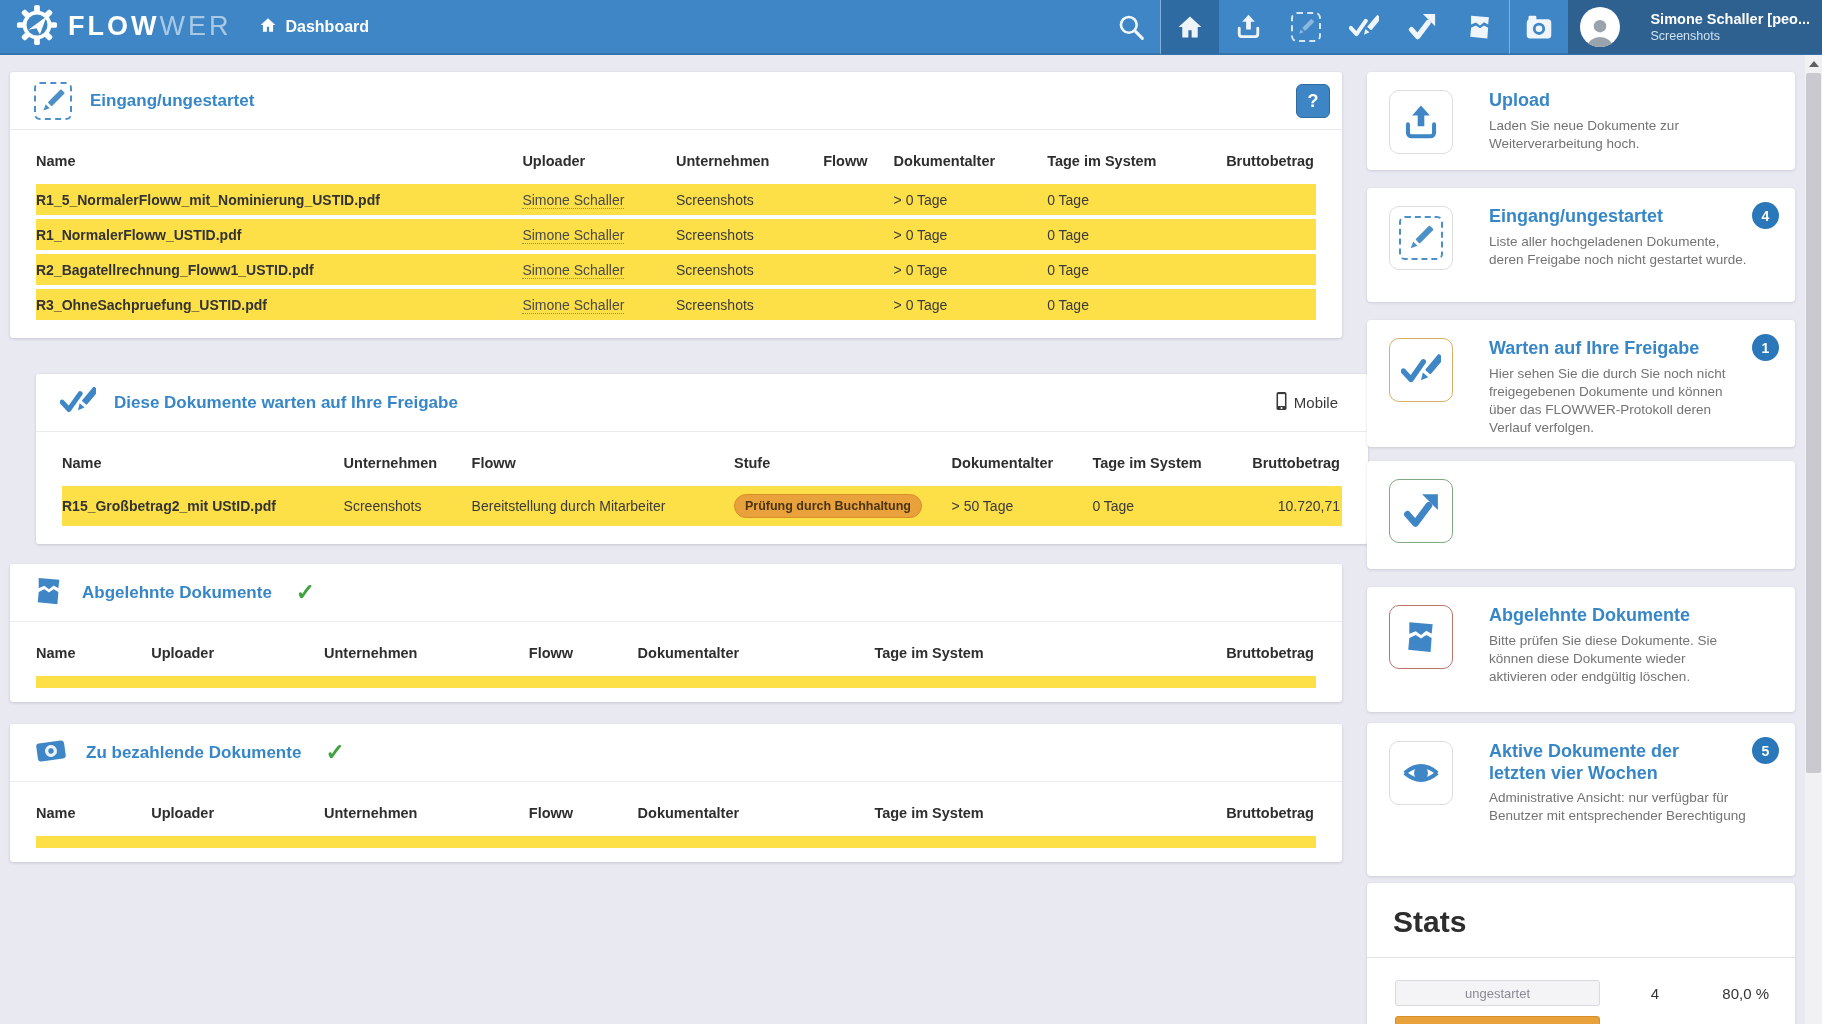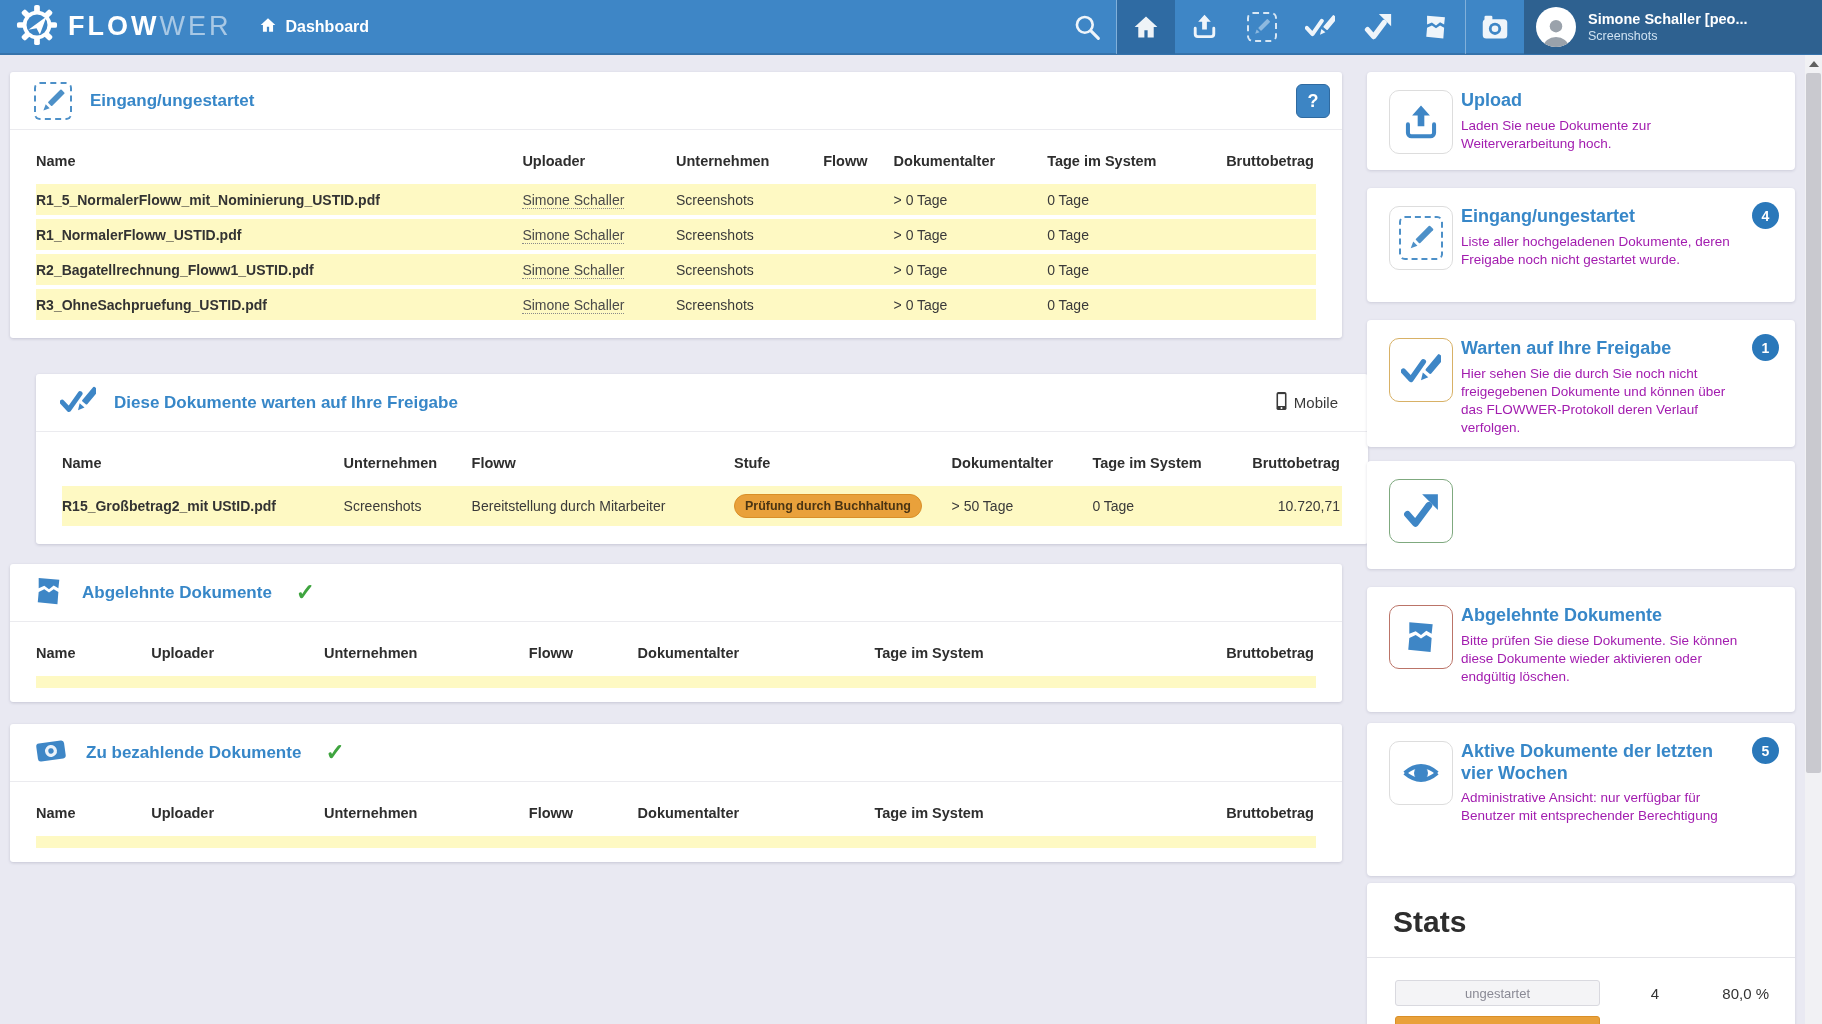--- a/index.html
+++ b/index.html
@@ -12,65 +12,65 @@
   .brand { display:flex; align-items:center; gap:10px; padding-left:16px; cursor:pointer;}
   .brand-text { font-size:27px; letter-spacing:3px; color:#fff; font-weight:bold; }
   .brand-text .light { font-weight:normal; color:rgba(255,255,255,.55); }
   .nav-dash { display:flex; align-items:center; gap:8px; margin-left:28px; color:#fff; font-weight:bold; font-size:16px; cursor:pointer;}
   .nav-right { margin-left:auto; display:flex; align-items:stretch; height:55px; }
   .nav-ico { width:58px; display:flex; align-items:center; justify-content:center; cursor:pointer; }
   .nav-ico svg { opacity:.92; }
   .nav-ico.dim svg { opacity:.55; }
   .nav-ico.active { background:#2f6ba3; }
   .nav-sep { width:1px; background:rgba(255,255,255,.35); margin:0; }
-  .userbox { width:298px; background:#2e6190; display:flex; align-items:center; gap:12px; padding:6px 12px; cursor:pointer;}
+  .userbox { width:254px; background:#2e6190; display:flex; align-items:center; gap:12px; padding:6px 12px; cursor:pointer;justify-content:space-between;}
   .avatar { width:40px; height:40px; background:#fff; border-radius:50%; display:flex; align-items:flex-end; justify-content:center; overflow:hidden; flex:none;}
   .user-name { color:#fff; font-weight:bold; font-size:14.5px; white-space:nowrap; overflow:hidden; }
   .user-co { color:#cfe2f2; font-size:12.5px; margin-top:2px;}
 
   
   .panel { position:absolute; left:10px; width:1332px; background:#fff; border-radius:3px;
     box-shadow:0 1px 3px rgba(40,40,80,.18); }
   .panel-head { height:58px; display:flex; align-items:center; gap:18px; padding:0 24px;
     border-bottom:1px solid #ebebef; position:relative; }
   .panel-title { color:#3787c8; font-weight:bold; font-size:17px; }
   .good-check { color:#3fa43f; font-size:23px; font-weight:bold; margin-left:6px; }
   .help-btn { position:absolute; right:12px; top:12px; width:34px; height:34px; background:#3d85c4;
     border:1px solid #2f6aa0; border-radius:6px; color:#fff; font-weight:bold; font-size:18px;
     display:flex; align-items:center; justify-content:center; cursor:pointer; }
   .mobile-link { position:absolute; right:30px; display:flex; align-items:center; gap:6px;
     color:#3a3a3a; font-size:15px; cursor:pointer; }
   .panel-body { padding:4px 26px 16px 26px; }
   .trow { display:flex; align-items:center; }
   .thead { padding:14px 0 10px 0; }
   .thead .cell { font-weight:bold; color:#2e2e2e; font-size:14.5px; }
-  .drow { background:#fef9c3; margin-bottom:4px; min-height:31px; cursor:pointer;}
+  .drow { background:#fde047; margin-bottom:4px; min-height:31px; cursor:pointer;}
   .drow.empty { min-height:12px; }
   .cell { padding:5px 6px 5px 0; font-size:14px; color:#3a3a3a; white-space:nowrap; overflow:hidden; }
   .cell.name { font-weight:bold; color:#333; }
   .cell.right { text-align:right; padding-right:2px; }
   .ulink { border-bottom:1px dotted #8a8a8a; color:#4a4a4a; cursor:pointer; }
   
   .t1 .c1{width:38%}.t1 .c2{width:12%}.t1 .c3{width:11.5%}.t1 .c4{width:5.5%}.t1 .c5{width:12%}.t1 .c6{width:12.5%}.t1 .c7{width:8.5%}
   .t2 .c1{width:22%}.t2 .c2{width:10%}.t2 .c3{width:20.5%}.t2 .c4{width:17%}.t2 .c5{width:11%}.t2 .c6{width:11%}.t2 .c7{width:8.5%}
   .t3 .c1{width:9%}.t3 .c2{width:13.5%}.t3 .c3{width:16%}.t3 .c4{width:8.5%}.t3 .c5{width:18.5%}.t3 .c6{width:19%}.t3 .c7{width:15.5%}
   .stufe-badge { display:inline-block; background:#e9a13b; border:1px solid #d98f28; border-radius:12px;
     color:#4a3413; font-weight:bold; font-size:12.5px; padding:4px 10px; }
 
   
   .card { position:absolute; left:1367px; width:428px; background:#fff; border-radius:4px;
     box-shadow:0 1px 3px rgba(40,40,80,.15); padding:18px 18px 14px 22px; cursor:pointer; }
-  .card-inner { display:flex; gap:8px; }
+  .card-inner { display:flex; gap:36px; }
   .icon-box { width:64px; height:64px; border:1px solid #ddd; border-radius:10px; flex:none;
     display:flex; align-items:center; justify-content:center; background:#fff; }
   .icon-box.warn { border-color:#d8b166; }
   .icon-box.ok { border-color:#7fa97f; }
   .icon-box.bad { border-color:#bb7468; }
   .card-title { color:#3787c8; font-weight:bold; font-size:18px; margin-bottom:5px; line-height:1.2; }
-  .card-desc { color:#a21caf; font-size:13.5px; line-height:1.35; padding-right:30px;}
+  .card-desc { color:#737373; font-size:13.5px; line-height:1.35; padding-right:30px;}
   .badge { position:absolute; top:14px; right:16px; width:27px; height:27px; border-radius:50%;
     background:#2a78ba; color:#fff; font-weight:bold; font-size:14px; display:flex; align-items:center; justify-content:center; }
   .dashed-box { width:44px; height:44px; border:2px dashed #4d90c8; border-radius:6px;
     display:flex; align-items:center; justify-content:center; }
   .dashed-box.small { width:30px; height:30px; border-width:2px; }
 
   
   .stats { position:absolute; left:1367px; top:883px; width:428px; height:240px; background:#fff;
     border-radius:4px; box-shadow:0 1px 3px rgba(40,40,80,.15); padding:22px 26px; }
   .stats h2 { font-size:30px; color:#2d2d2d; }

